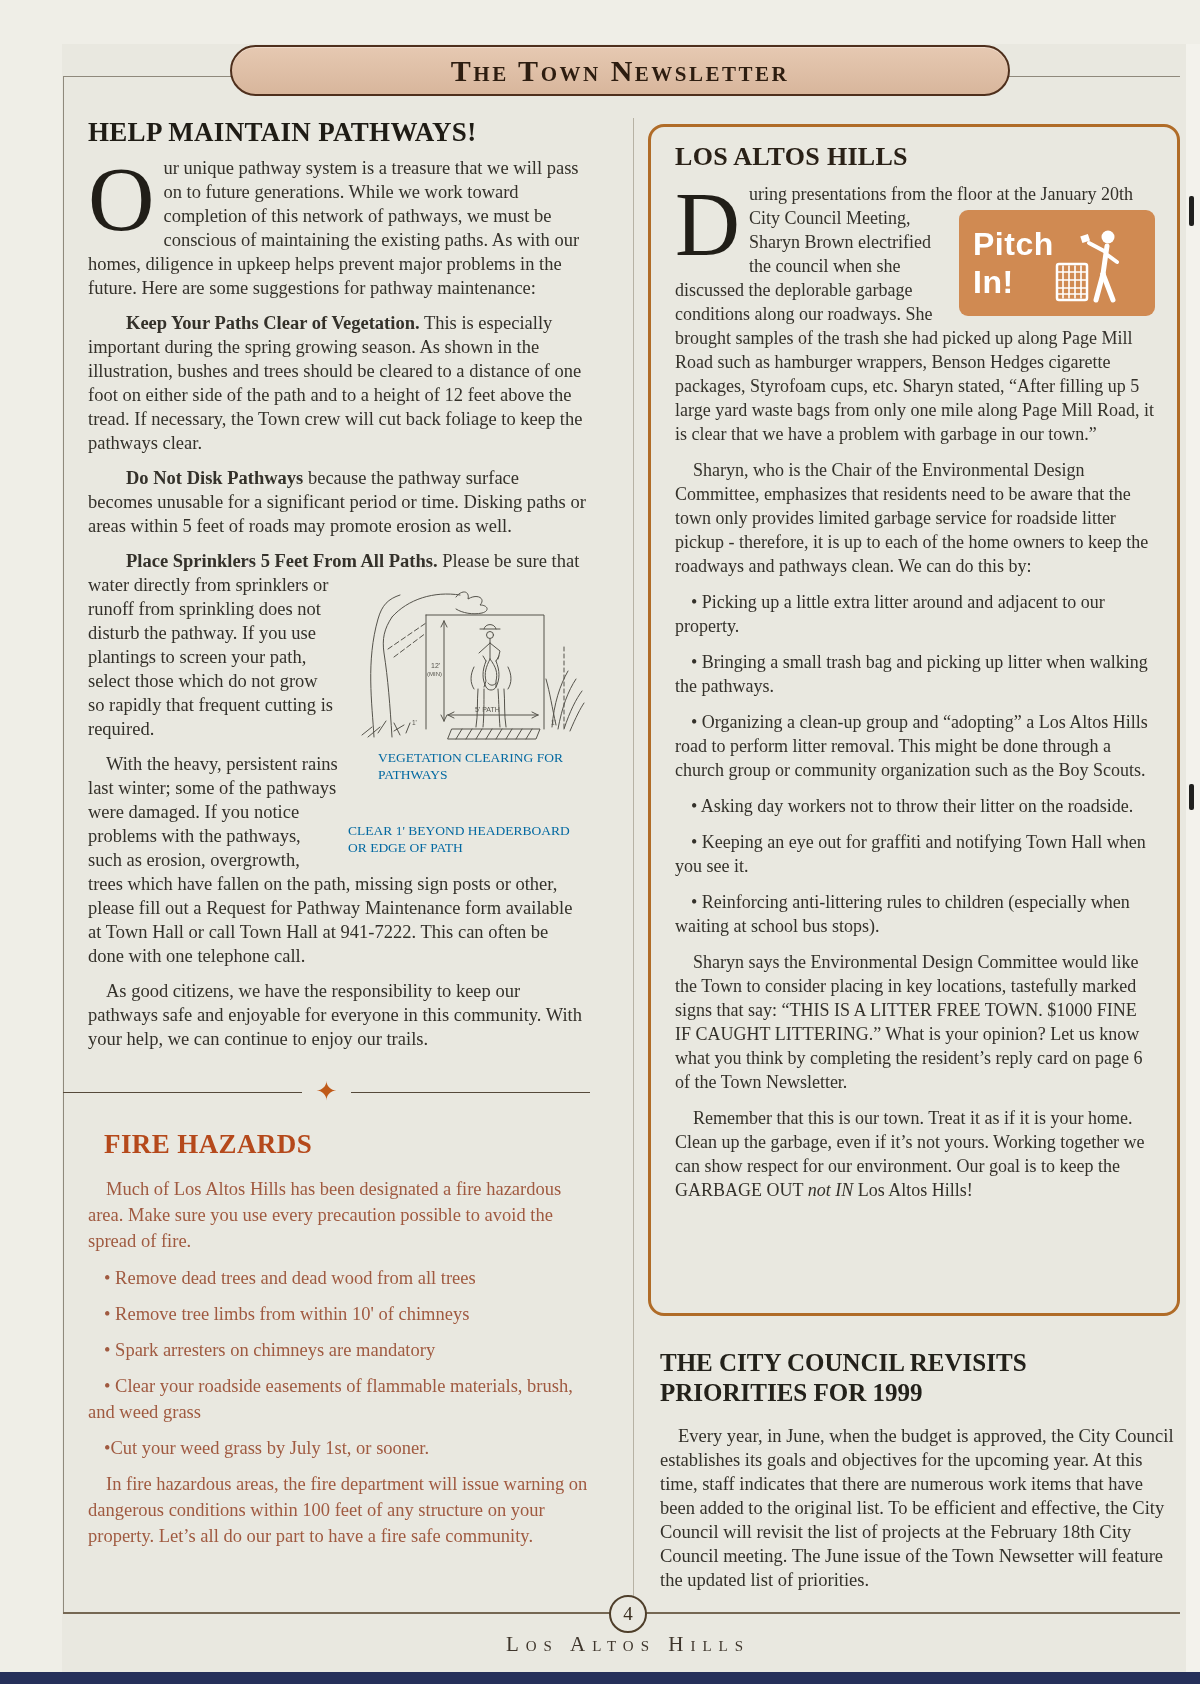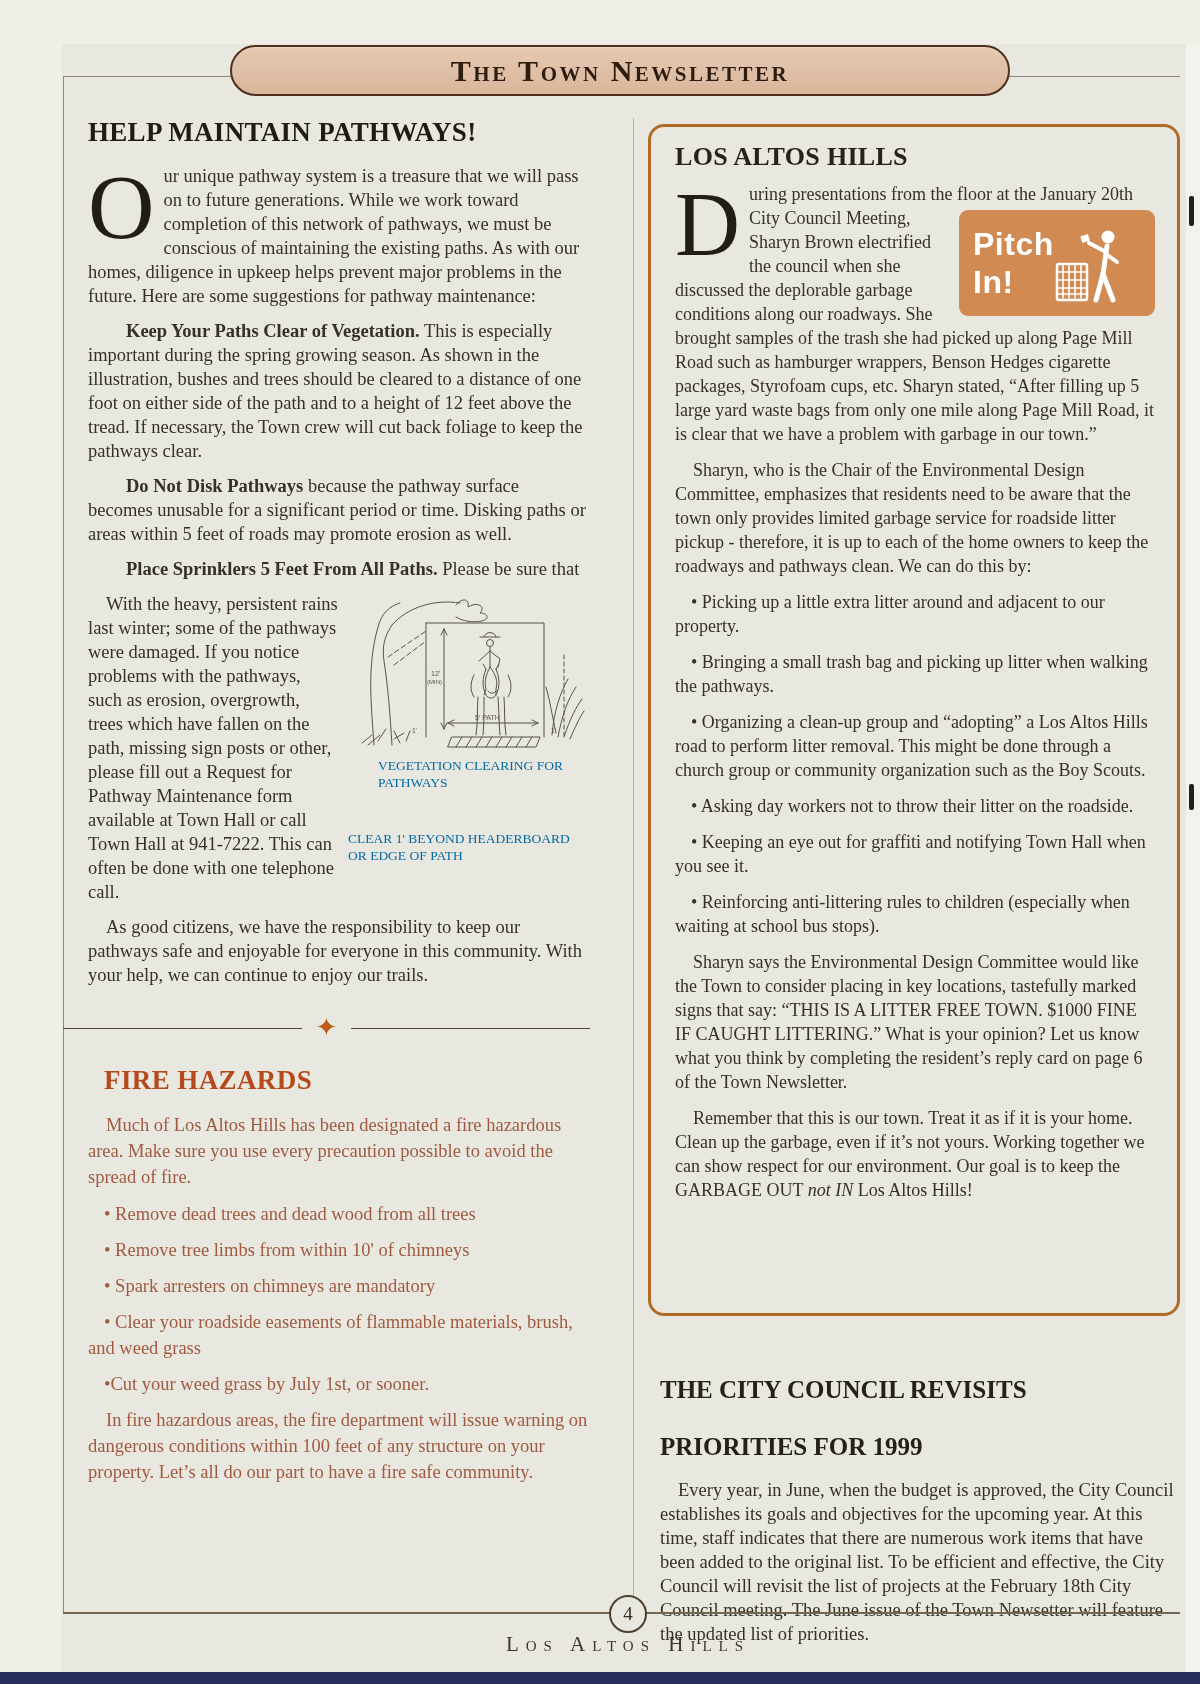--- a/index.html
+++ b/index.html
@@ -20,21 +20,21 @@
   .left-col{position:absolute;left:88px;top:116px;width:500px;}
   .garbage-box{position:absolute;left:648px;top:124px;width:532px;height:1192px;box-sizing:border-box;
                border:3px solid #b06c28;border-radius:16px;padding:14px 22px 16px 24px;overflow:hidden;}
   .council{position:absolute;left:660px;top:1348px;width:520px;}
 
   
   p{margin:0 0 11px 0;font-size:18.5px;line-height:24px;}
   .garbage-box p{font-size:18px;line-height:24px;margin:0 0 12px 0;}
   .ind{text-indent:18px;}
   .lead{font-weight:700;margin-left:20px;}
-  .path-title{margin:0 0 16px 0;font-size:27px;line-height:32px;font-weight:700;color:#1f1c15;letter-spacing:.3px;}
+  .path-title{margin:0 0 8px 0;font-size:27px;line-height:32px;font-weight:700;color:#1f1c15;letter-spacing:.3px;}
   .gar-title{margin:0 0 10px 0;font-size:26px;line-height:31px;font-weight:700;color:#2a2117;letter-spacing:.3px;}
   .gar-title .t{display:block;}
   .ital{font-style:italic;}
   .dropcap{float:left;font-size:92px;line-height:74px;margin:6px 9px 0 0;color:#211e18;}
   .dropcap.d{font-size:90px;line-height:73px;}
 
   
   .bullet{text-indent:16px;margin:0 0 10px 0;}
   .garbage-box .bullet{margin:0 0 12px 0;}
 
@@ -42,21 +42,21 @@
   .ornament{display:flex;align-items:center;margin:28px 0 24px -25px;width:527px;}
   .ornament .ln{flex:1;height:1px;background:#55493a;}
   .ornament .star{margin:0 14px;font-size:26px;line-height:26px;color:#c05a18;}
 
   
   .fire-title{margin:14px 0 16px 16px;font-size:27px;font-weight:700;color:#b5491b;letter-spacing:.4px;}
   .fire{color:#a05a40;line-height:26px;}
 
   
   .council-title{margin:0 0 16px 0;font-size:25px;line-height:30px;font-weight:700;color:#23211a;}
-  .council-title .t{display:block;margin-top:27px;}
+  .council-title .t{display:block;}
   .council p{line-height:24px;}
 
   
   .illu{float:right;width:240px;margin:2px 0 6px 10px;display:block;}
   .illu svg{display:block;}
   .illu .cap{display:block;font-family:Liberation Serif, serif;
              font-size:13.5px;line-height:17px;color:#0369a1;text-indent:0;}
   .illu .cap1{margin:2px 0 8px 30px;width:200px;}
   .illu .cap2{width:240px;margin-top:39px;}
 
@@ -145,21 +145,21 @@
         <g fill="#55534b" font-family="Liberation Sans, DejaVu Sans, sans-serif" stroke="none">
           <text x="83" y="93" font-size="7">12'</text>
           <text x="79" y="101" font-size="6">(MIN)</text>
           <text x="127" y="137" font-size="7">5' PATH</text>
           <text x="64" y="150" font-size="6.5">1'</text>
           <text x="203" y="150" font-size="6.5">1'</text>
         </g>
       </svg>
           <span class="cap cap1">VEGETATION CLEARING FOR PATHWAYS</span>
           <span class="cap cap2">CLEAR 1' BEYOND HEADERBOARD OR EDGE OF PATH</span>
-        </span></p>
+        </span><span> water directly from sprinklers or runoff from sprinkling does not disturb the pathway. If you use plantings to screen your path, select those which do not grow so rapidly that frequent cutting is required.</span></p>
 
     <p class="ind">With the heavy, persistent rains last winter; some of the pathways were damaged.  If you notice problems with the pathways, such as erosion, overgrowth, trees which have fallen on the path, missing sign posts or other, please fill out a Request for Pathway Maintenance form available at Town Hall or call Town Hall at 941-7222. This can often be done with one telephone call.</p>
 
     <p class="ind">As good citizens, we have the responsibility to keep our pathways safe and enjoyable for everyone in this community. With your help, we can continue to enjoy our trails.</p>
 
     <div class="ornament">
       <span class="ln"></span>
       <span class="star">✦</span>
       <span class="ln"></span>
     </div>

